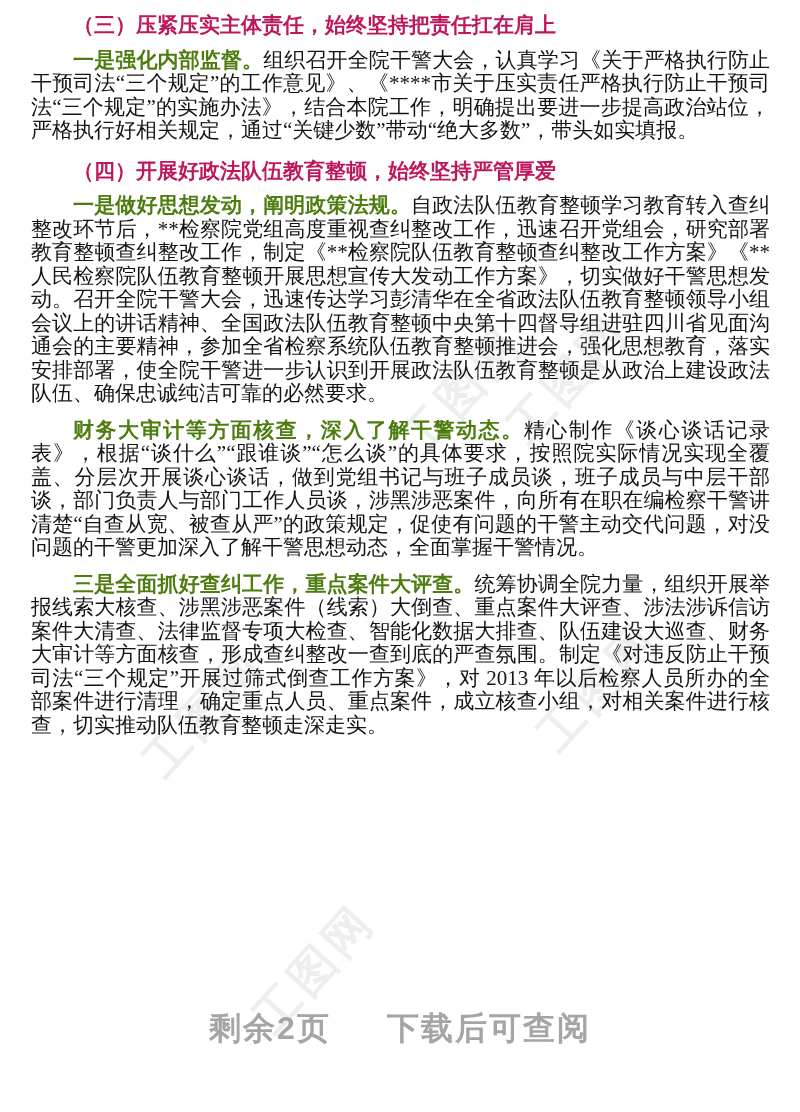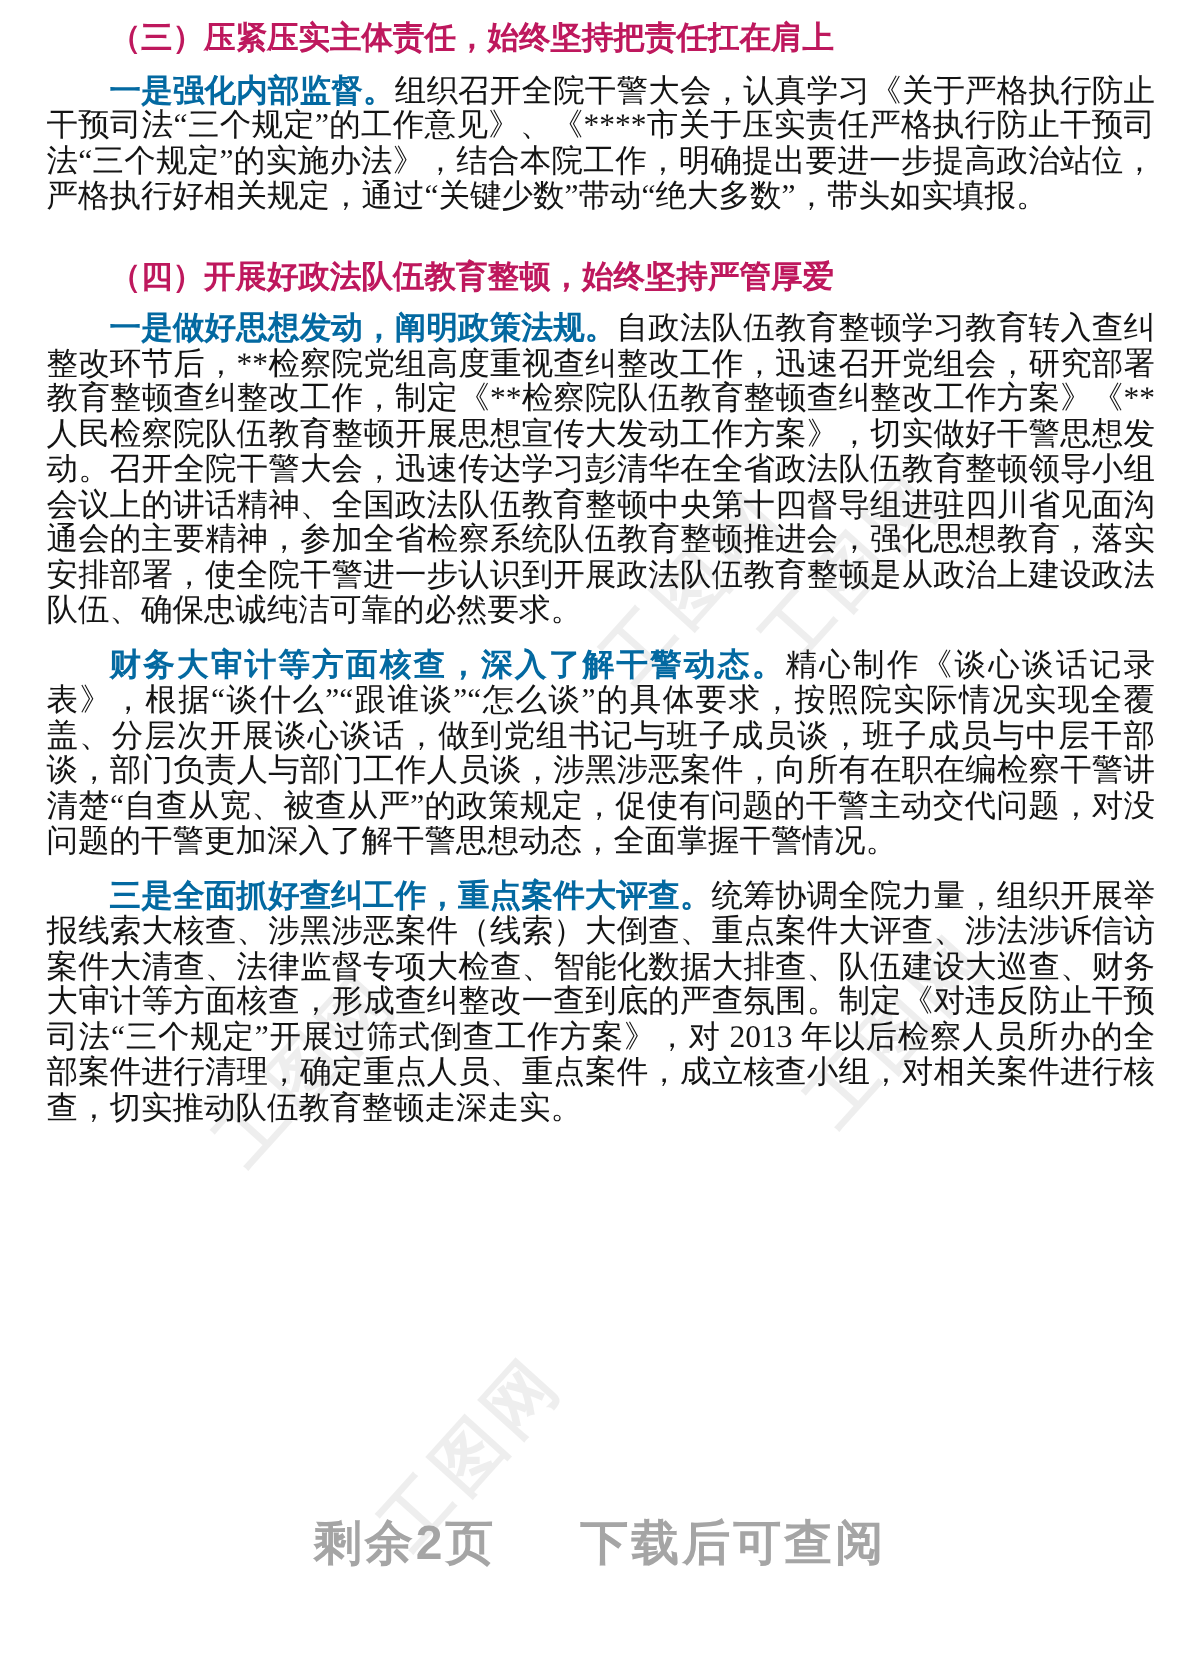--- a/index.html
+++ b/index.html
@@ -22,24 +22,24 @@
   
   .doc {
     position:absolute; left:31px; top:14px; width:739px;
     color:#141414; font-size:21px; line-height:23.5px;
     text-align:justify; text-justify:inter-ideograph;
   }
   .doc h3 {
     font-size:21px; line-height:23.5px; font-weight:bold;
     margin:0; text-indent:2em; color:#be185d;
   }
-  .doc section + section h3 { margin-top:30px; }
+  .doc section + section h3 { margin-top:17px; }
   .doc p { margin:11px 0 0; text-indent:2em; }
   .doc p + p { margin-top:13px; }
-  .lead { font-weight:bold; color:#0369a1; }
+  .lead { font-weight:bold; color:#4d7c0f; }
   
   .footer {
     position:absolute; left:0; top:1002px; width:100%;
     text-align:center; color:#a5a5a5;
     font-family:"Liberation Sans","DejaVu Sans",sans-serif;
     font-weight:bold; font-size:32px; line-height:52px;
     letter-spacing:2px; white-space:nowrap;
   }
   .footer .gap { display:inline-block; width:56px; }
 </style>

